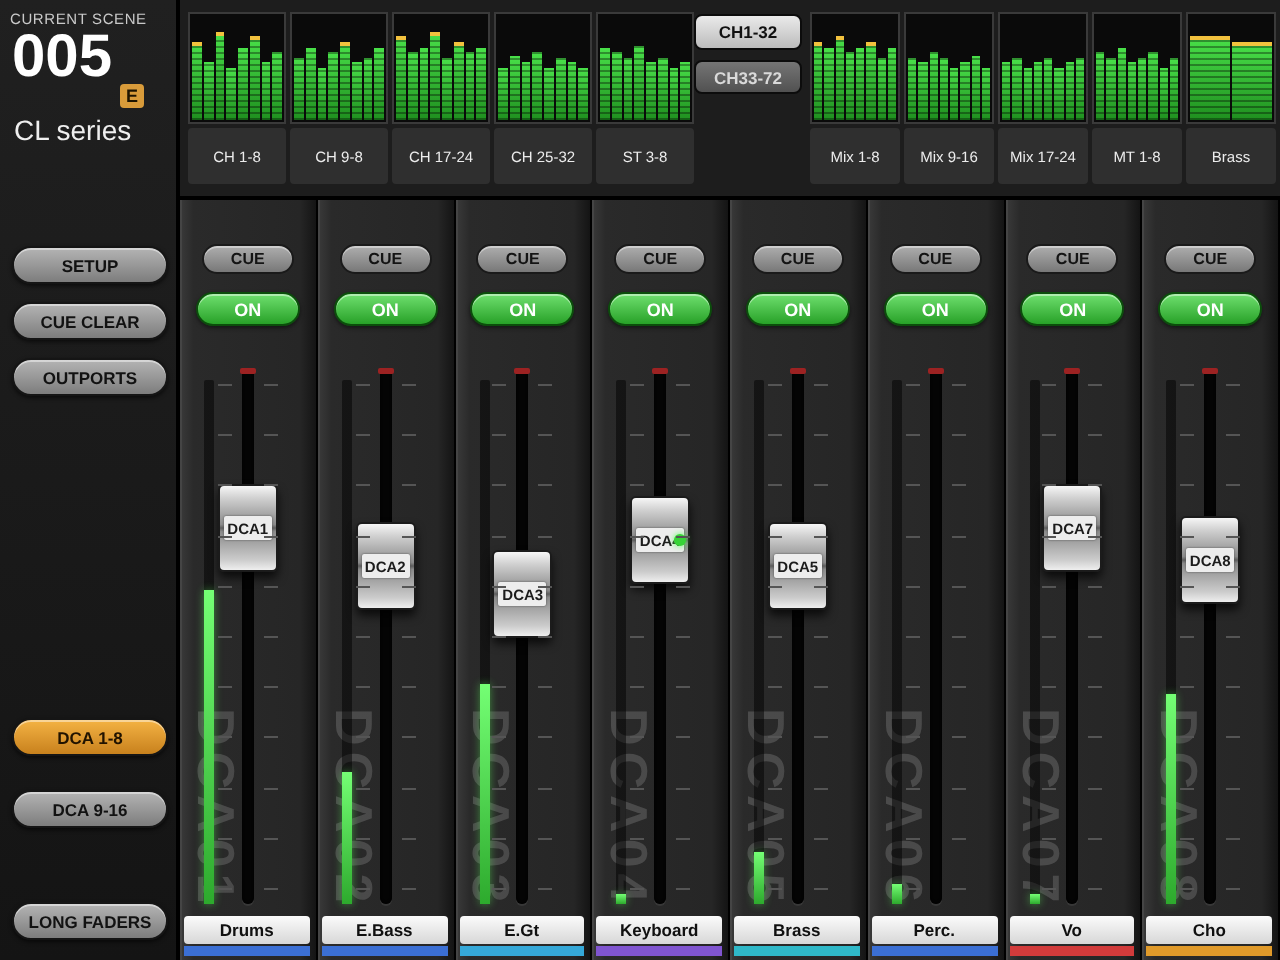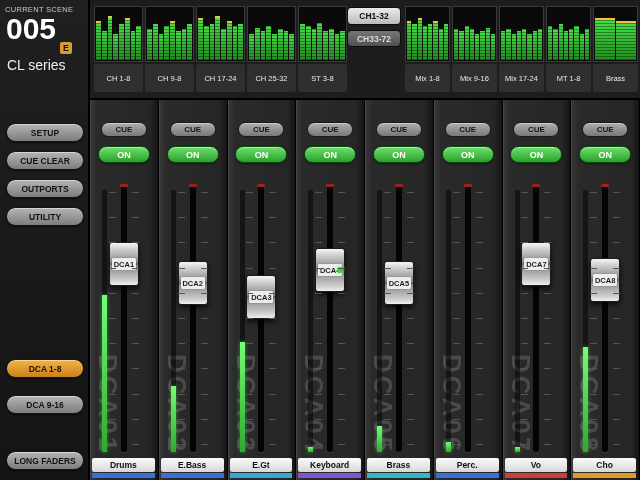--- a/index.html
+++ b/index.html
@@ -86,21 +86,20 @@
 
   <aside id="sidebar">
     <div class="scene-heading">CURRENT SCENE</div>
     <div class="scene-number">005</div>
     <div class="edit-badge">E</div>
     <div class="scene-model">CL series</div>
 
     <div class="side-btn" style="top:123px">SETUP</div>
     <div class="side-btn" style="top:179px">OUTPORTS</div>
     <div class="side-btn" style="top:151px">CUE CLEAR</div>
-    <div class="side-btn" style="top:207px">UTILITY</div>
 
     <div class="side-btn active" style="top:359px">DCA 1-8</div>
     <div class="side-btn" style="top:395px">DCA 9-16</div>
 
     <div class="side-btn" style="top:451px">LONG FADERS</div>
   </aside>
 
   <header id="header">
     <div class="banks" id="left-banks">
         <div class="bank">

